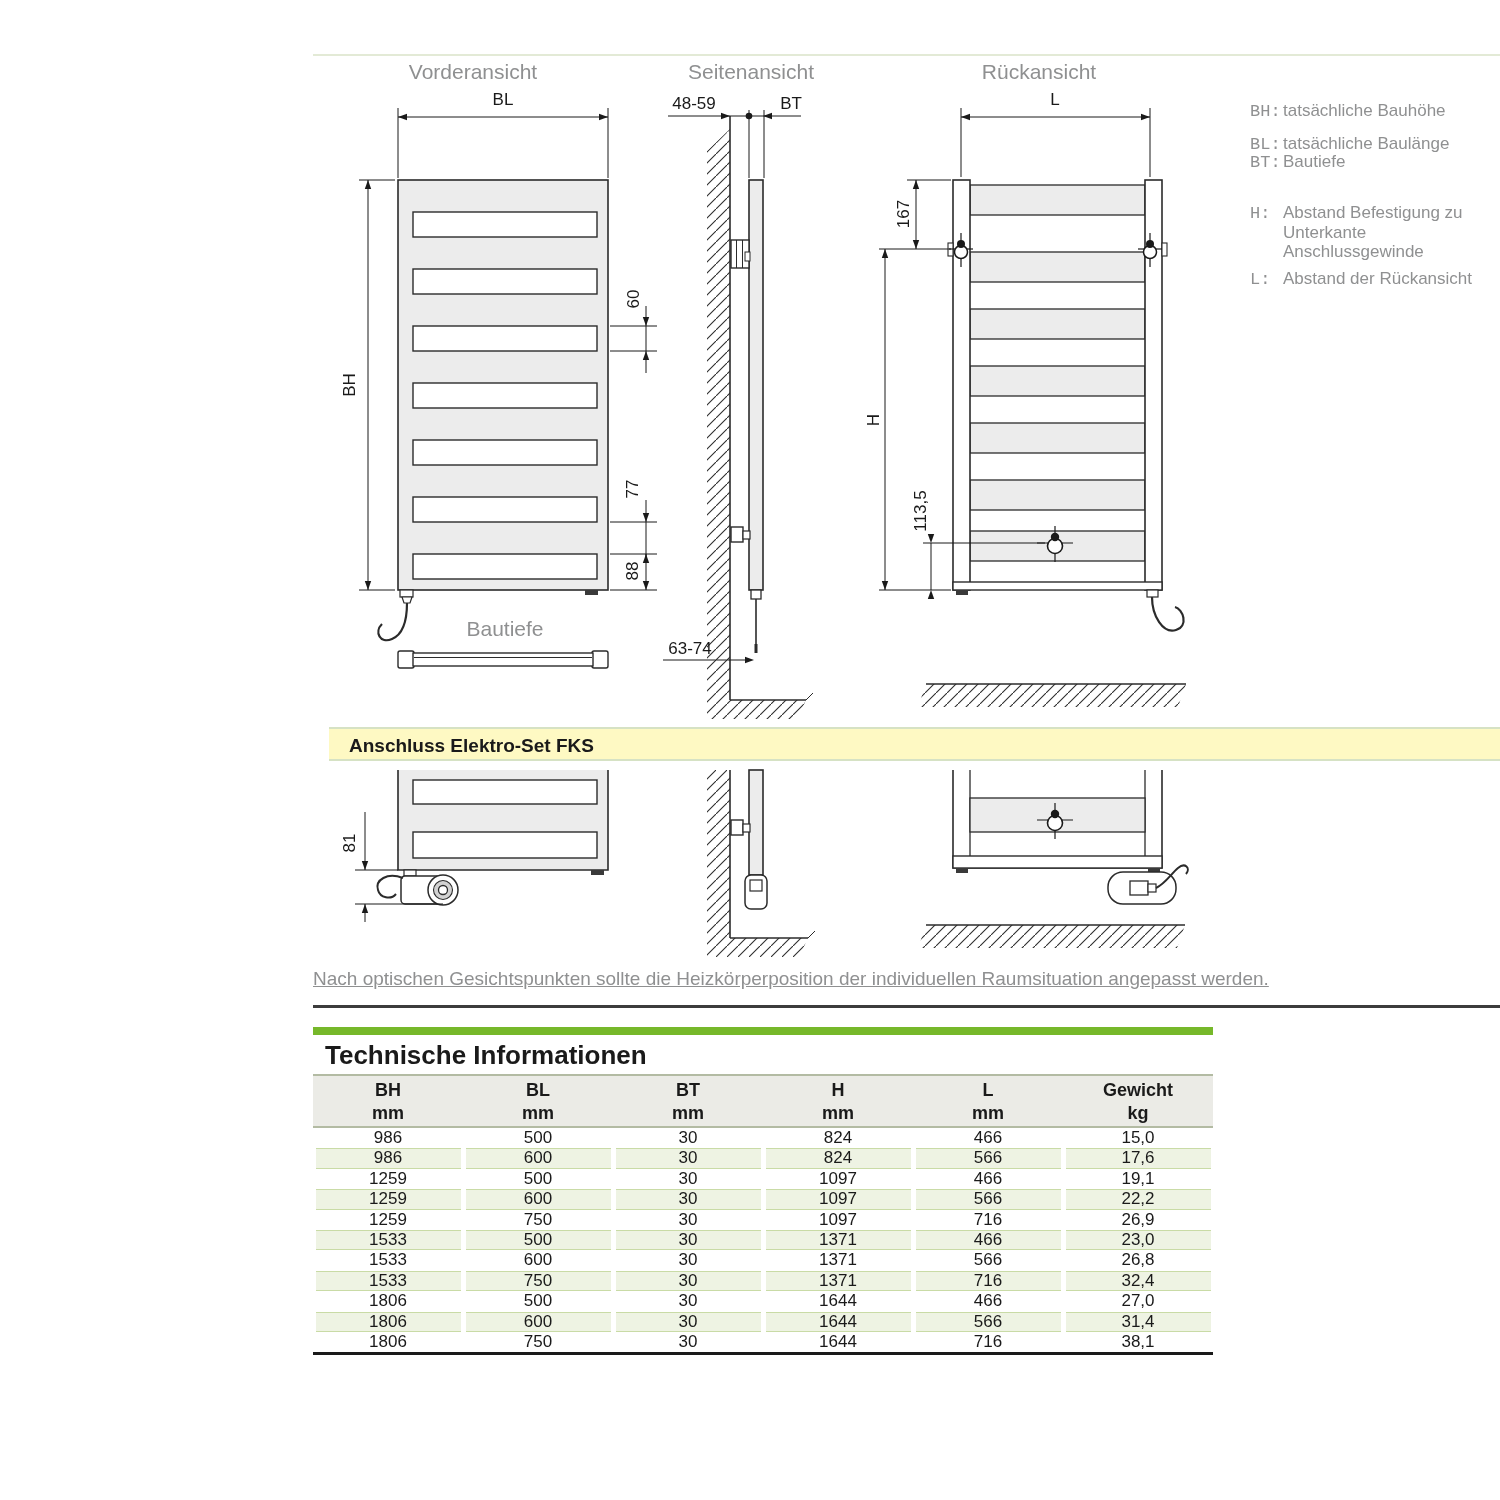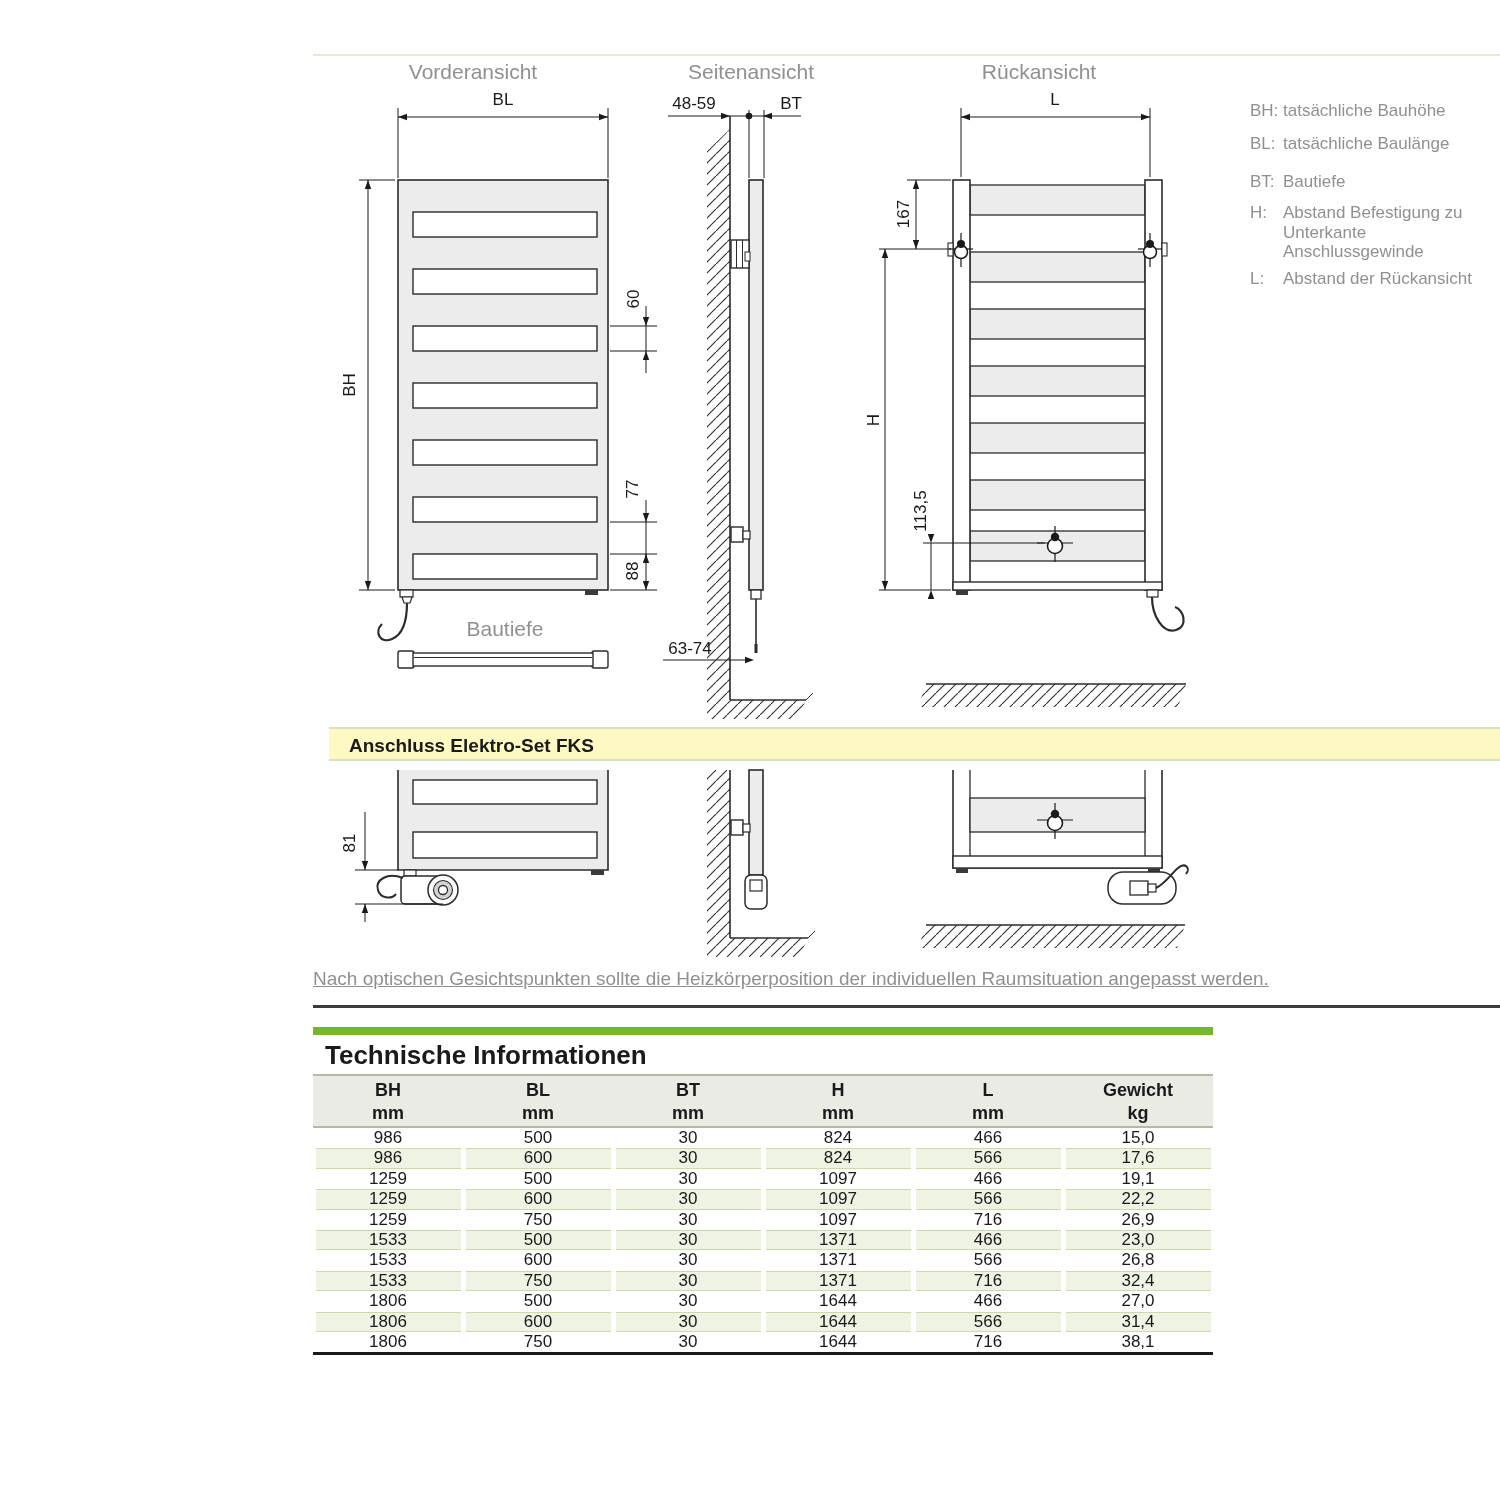--- a/index.html
+++ b/index.html
@@ -4,21 +4,21 @@
 <style>
   html,body{margin:0;padding:0;background:#ffffff;}
   .canvas{position:relative;width:1484px;height:1500px;background:#fff;overflow:hidden;
           font-family:"Liberation Sans",sans-serif;color:#1a1a1a;margin-left:23px;}
   .top-rule{position:absolute;left:290px;top:54px;width:1203px;height:2px;background:#e3ead6;}
   .view-title{position:absolute;transform:translate(-50%,-50%);font-size:21px;color:#8f9091;white-space:nowrap;}
   .lbl{position:absolute;transform:translate(-50%,-50%);font-size:17px;color:#1a1a1a;white-space:nowrap;}
   .lbl.rot{transform:translate(-50%,-50%) rotate(-90deg);}
   .legend{position:absolute;left:1227px;top:0;width:260px;font-size:17px;color:#8f9091;}
   .legend-item{position:absolute;left:0;}
-  .legend-key{display:inline-block;width:33px;}
+  .legend-key{display:inline-block;width:33px;font-family:Liberation Mono, monospace;}
   .legend-line2{margin-left:33px;line-height:19px;}
   .fks-band{position:absolute;left:306px;top:727px;width:1203px;height:34px;background:#fef9c3;
             border-top:2px solid #d6e2c4;border-bottom:2px solid #d6e2c4;box-sizing:border-box;}
   .fks-band span{position:absolute;left:20px;top:6px;font-size:19px;font-weight:700;color:#1a1a1a;}
   .note{position:absolute;left:290px;top:968px;font-size:19px;color:#8f9091;text-decoration:underline;}
   .dark-divider{position:absolute;left:290px;top:1005px;width:1203px;height:3px;background:#3c3c3c;}
   .green-bar{position:absolute;left:290px;top:1027px;width:900px;height:8px;background:#76b82a;}
   .table-title{position:absolute;left:302px;top:1040px;font-size:26px;font-weight:700;color:#1a1a1a;}
   .table{position:absolute;left:290px;top:1074px;width:900px;}
   .thead{display:flex;background:#ebebe6;border-top:2px solid #b3bba3;border-bottom:2px solid #b3bba3;
@@ -265,21 +265,21 @@
   <div class="lbl rot" style="left:898px;top:511px">113,5</div>
   <div class="lbl rot" style="left:327px;top:843px">81</div>
 
   <div class="legend">
     <div class="legend-item" style="top:101px">
       <span class="legend-key">BH:</span><span>tatsächliche Bauhöhe</span>
     </div>
     <div class="legend-item" style="top:134px">
       <span class="legend-key">BL:</span><span>tatsächliche Baulänge</span>
     </div>
-    <div class="legend-item" style="top:172px">
+    <div class="legend-item" style="top:152px">
       <span class="legend-key">BT:</span><span>Bautiefe</span>
     </div>
     <div class="legend-item" style="top:203px">
       <span class="legend-key">H:</span><span>Abstand Befestigung zu</span>
       <div class="legend-line2">Unterkante Anschlussgewinde</div>
     </div>
     <div class="legend-item" style="top:269px">
       <span class="legend-key">L:</span><span>Abstand der Rückansicht</span>
     </div>
   </div>

